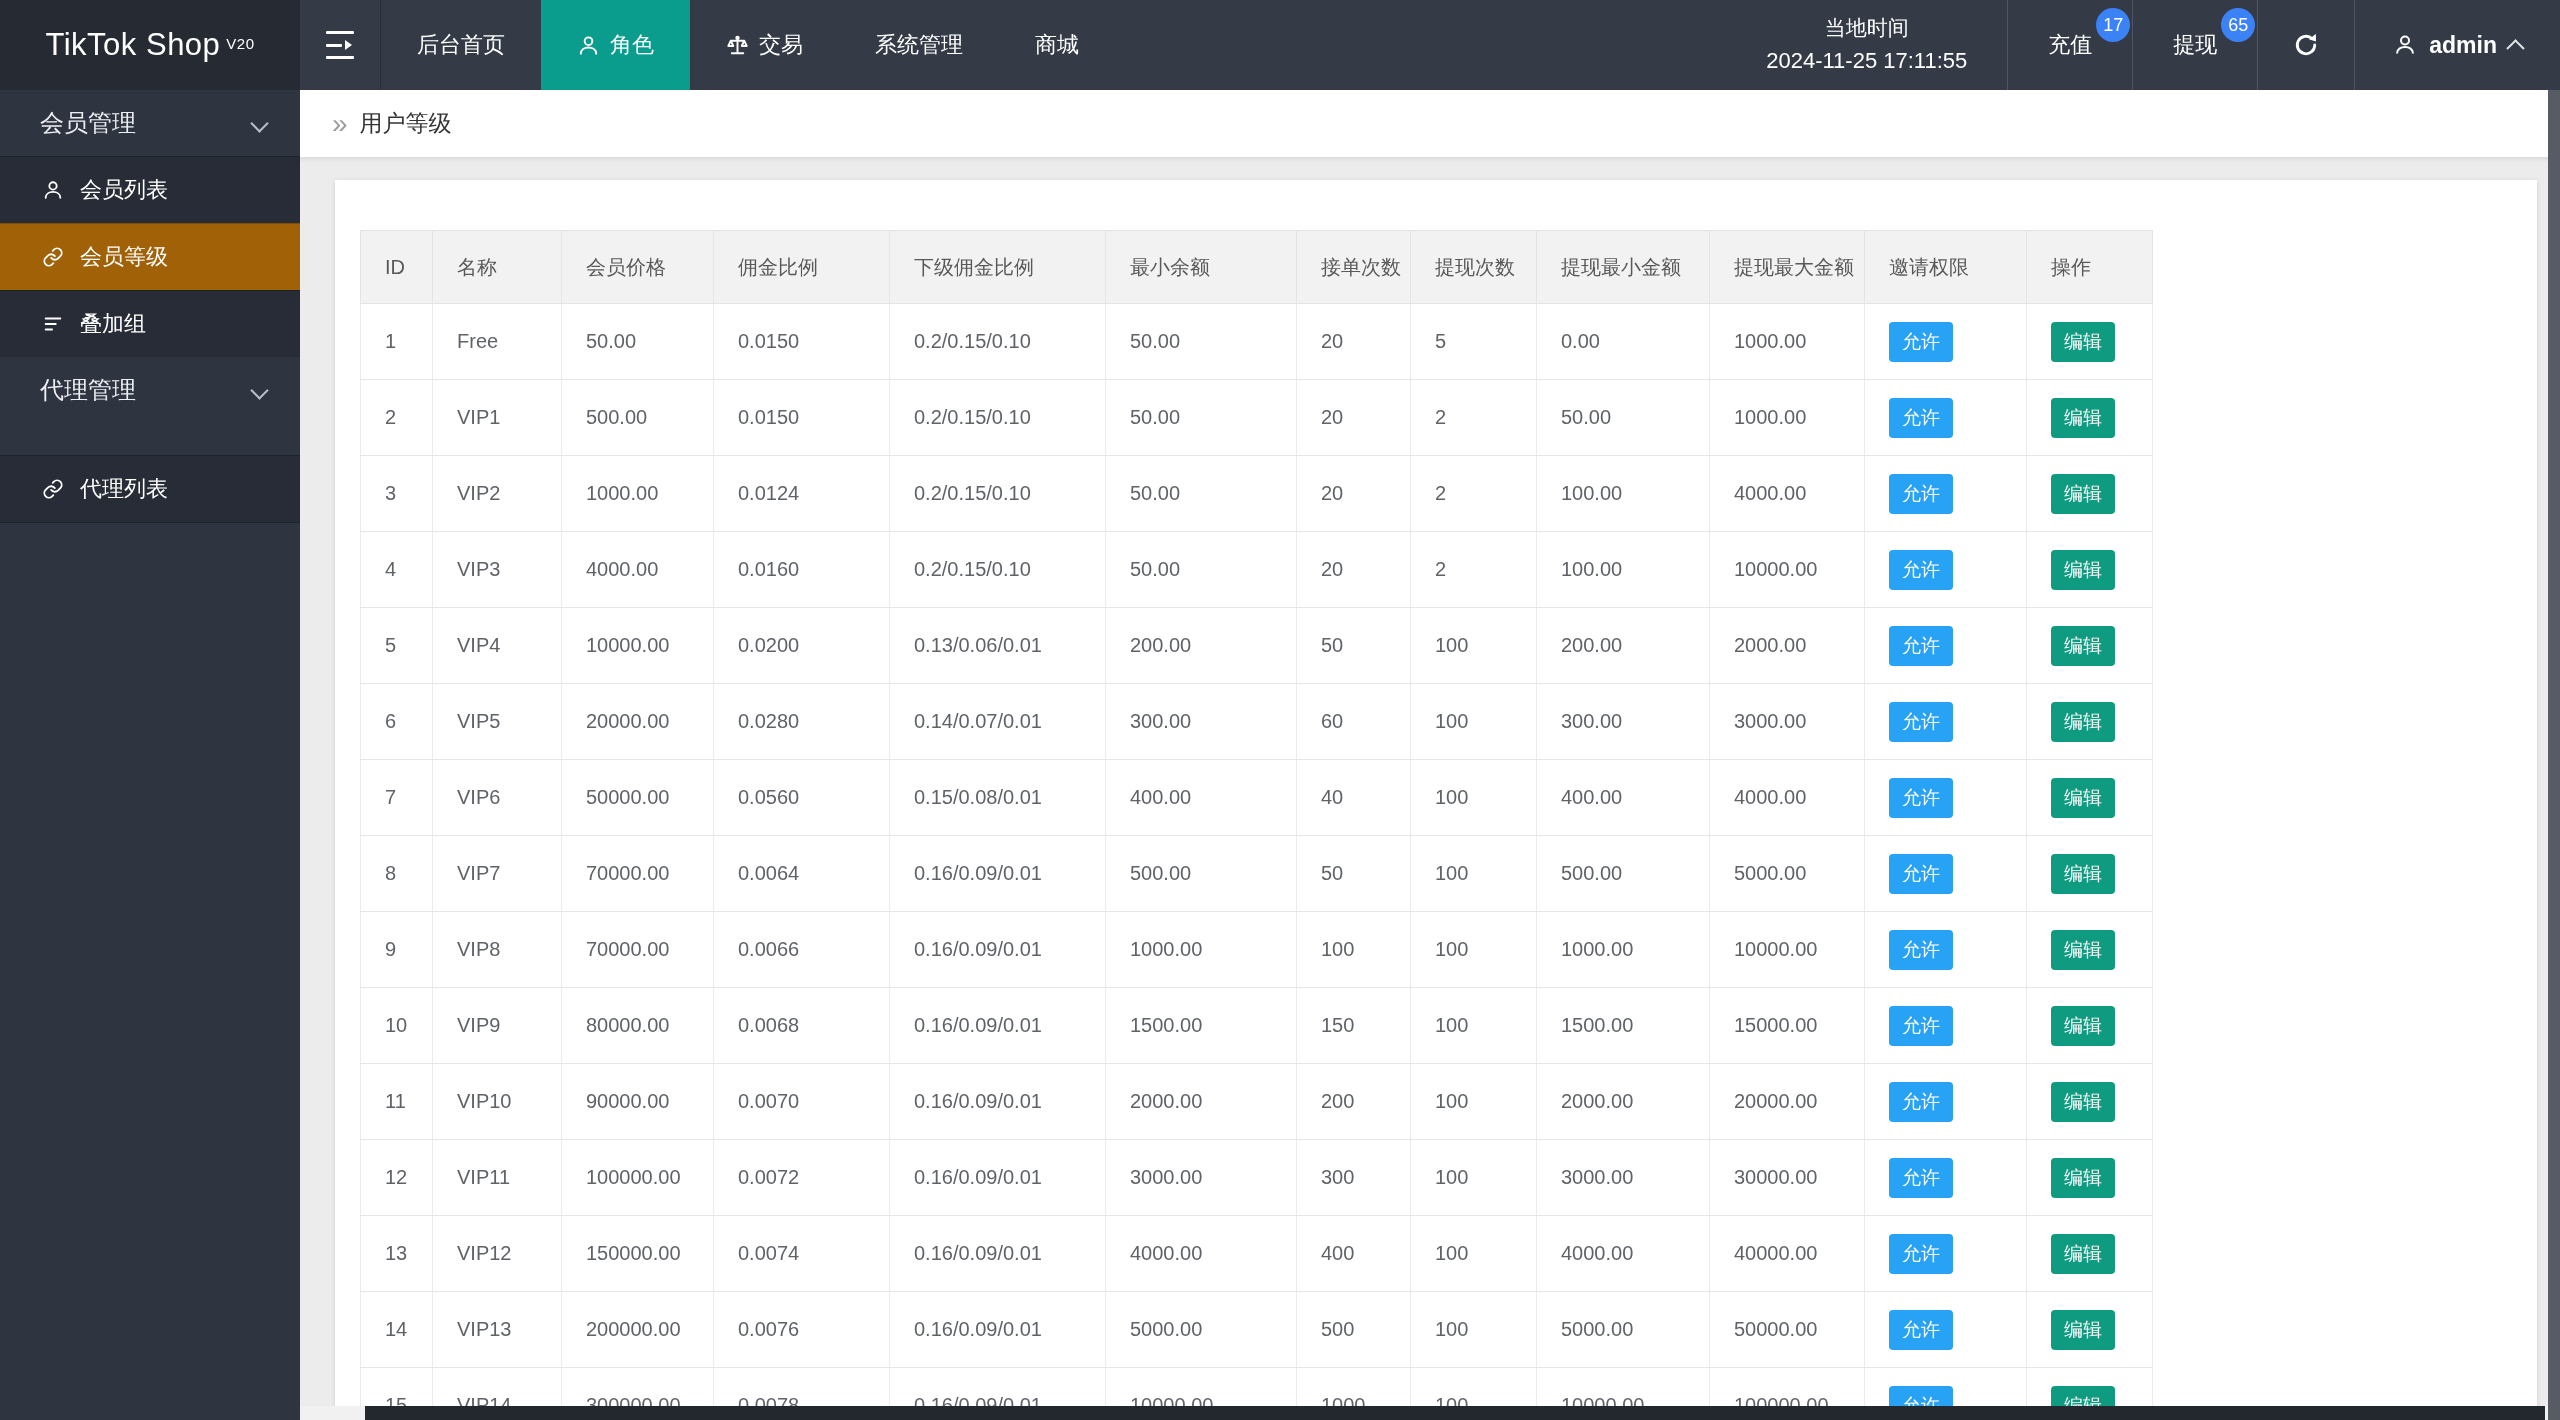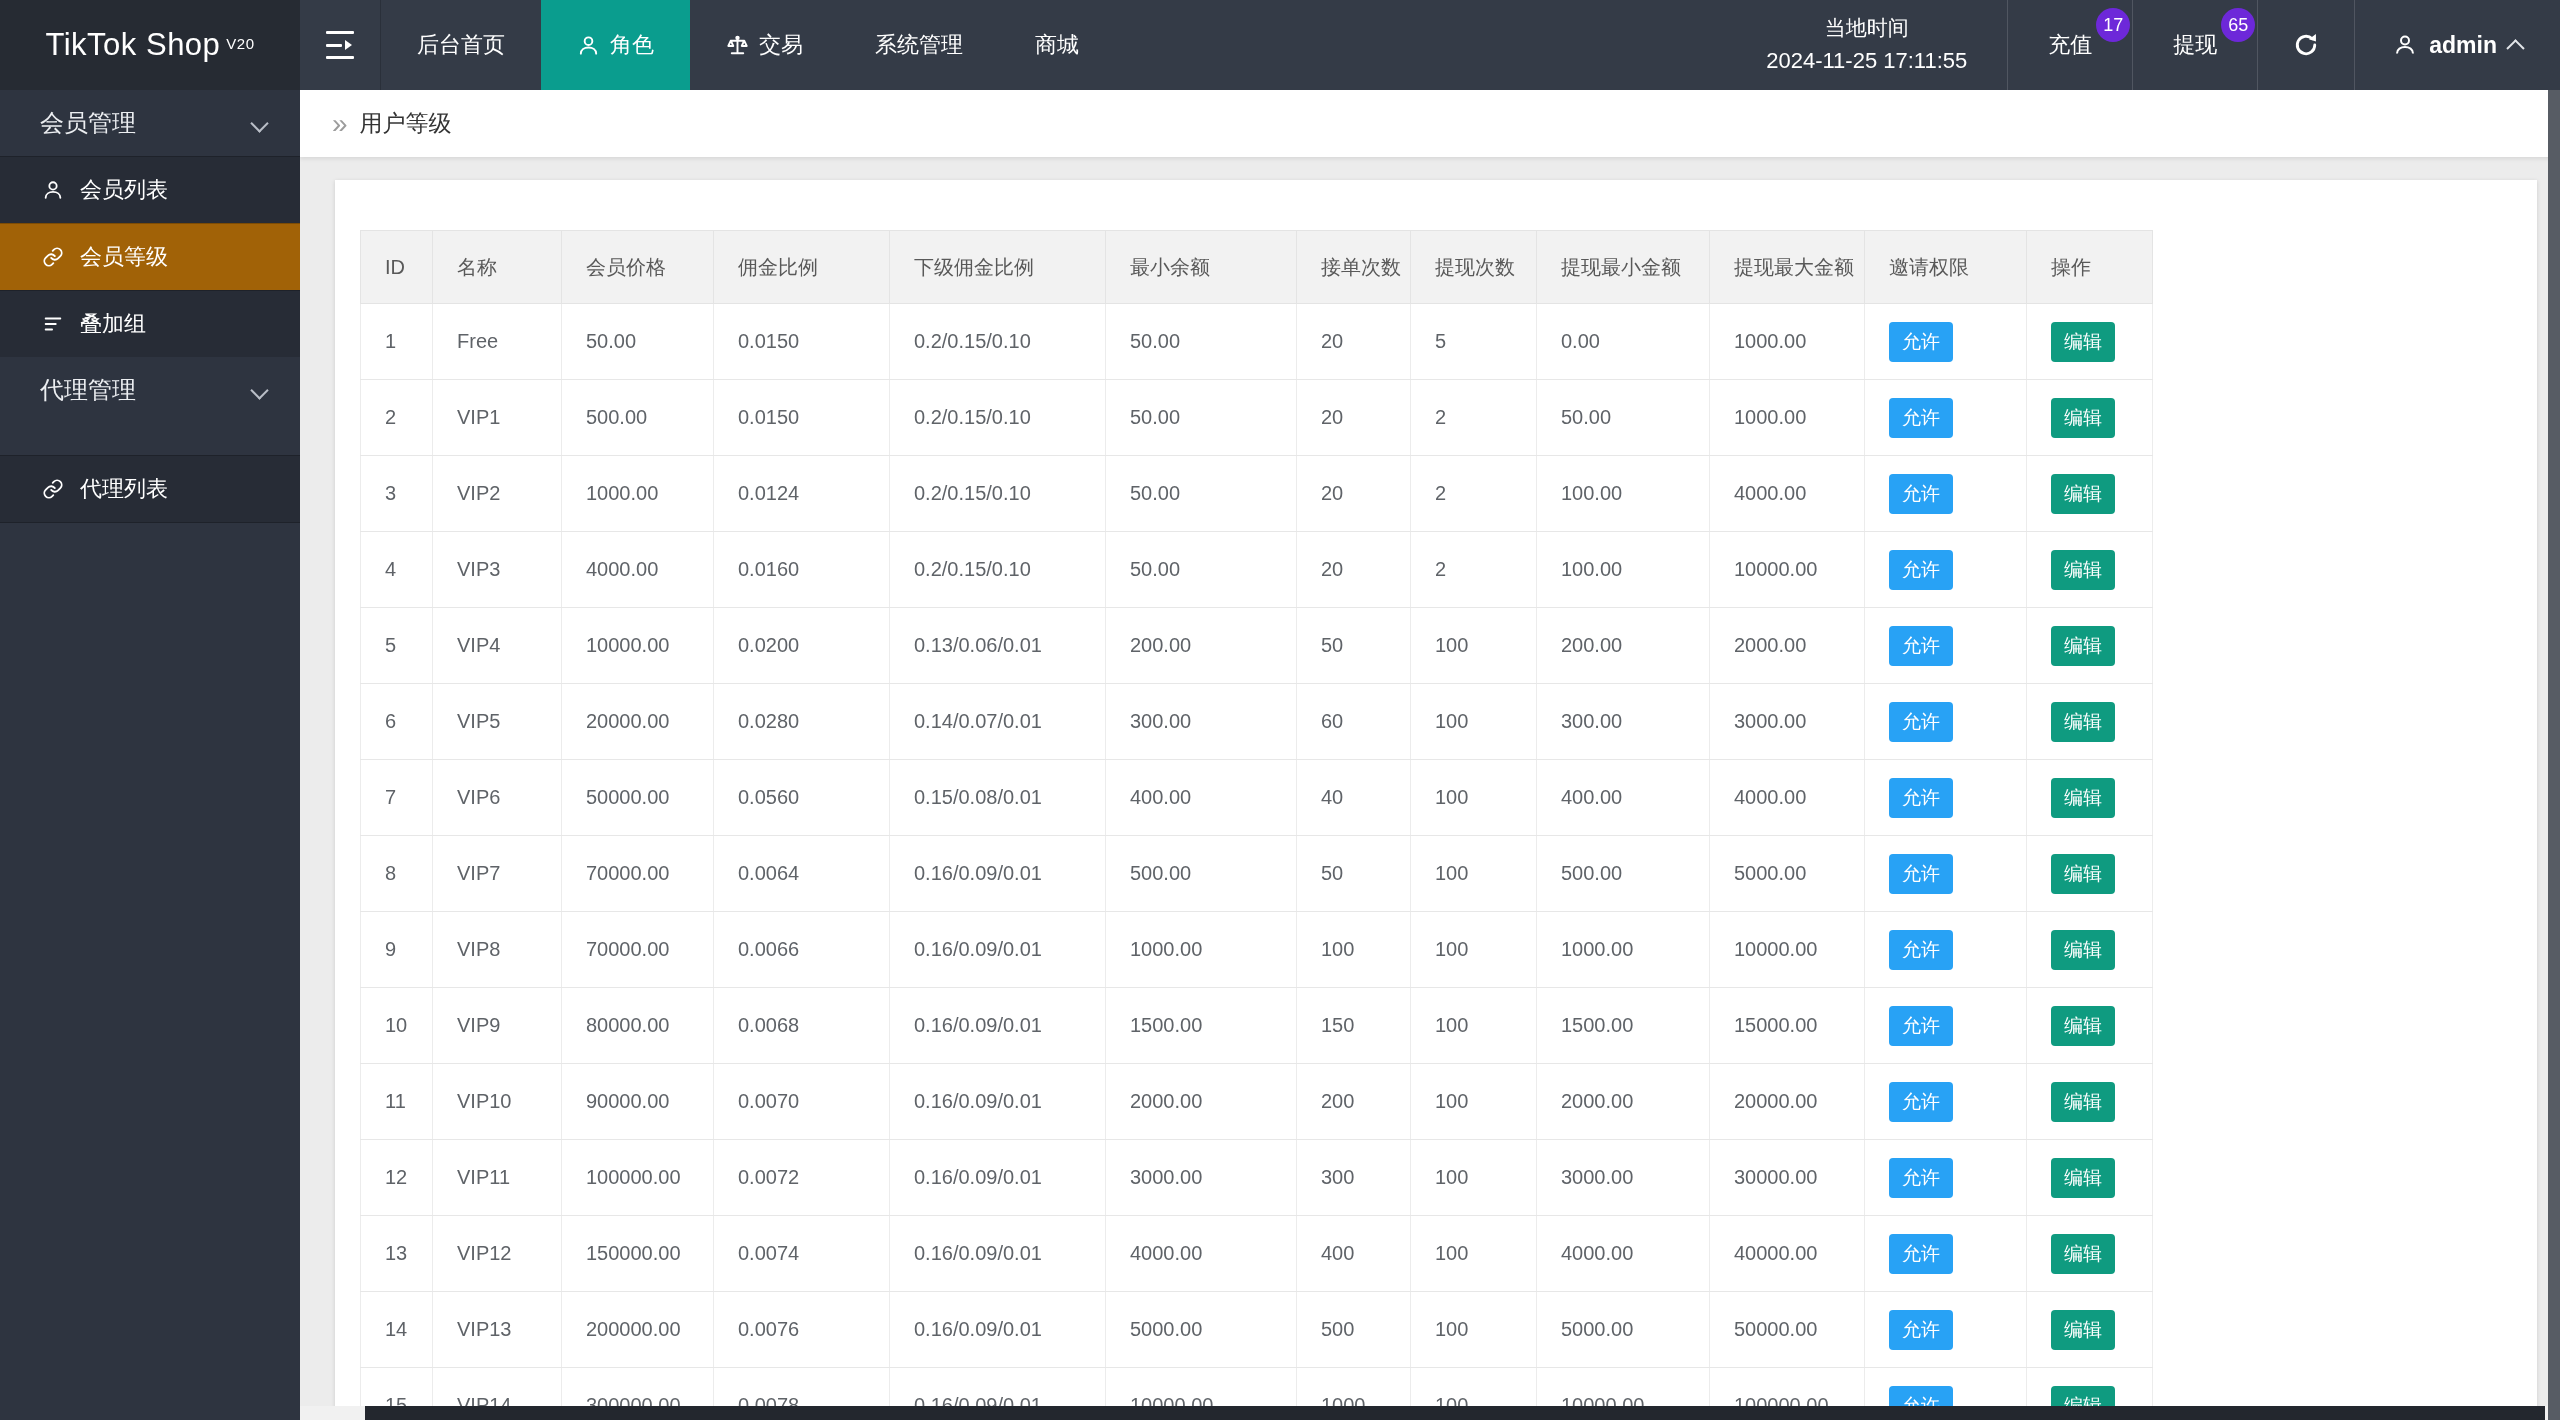--- a/index.html
+++ b/index.html
@@ -18,21 +18,21 @@
   .hb-mid .hb-bar{width:16px;}
   .hb-arrow{width:0;height:0;border-top:5px solid transparent;border-bottom:5px solid transparent;border-left:7px solid #fff;margin-left:3px;}
   .nav-item{display:flex;align-items:center;gap:10px;padding:0 36px;font-size:22px;cursor:pointer;}
   .nav-item.active{background:#0a9d8e;}
   .nav-item svg{display:block;}
   .tb-spacer{flex:1;}
   .time-block{display:flex;flex-direction:column;justify-content:center;align-items:center;padding:0 40px;border-right:1px solid rgba(255,255,255,.14);line-height:1.55;}
   .time-label{font-size:21px;}
   .time-value{font-size:22px;text-align:center;}
   .tb-badge-item{position:relative;display:flex;align-items:center;padding:0 40px;font-size:22px;border-right:1px solid rgba(255,255,255,.14);cursor:pointer;justify-content:center;}
-  .badge{position:absolute;top:8px;right:2px;min-width:34px;height:34px;padding:0 4px;box-sizing:border-box;background:#6d28d9;color:#fff;border-radius:17px;font-size:18px;display:flex;align-items:center;justify-content:center;z-index:2;margin-left:47px;}
+  .badge{position:absolute;top:8px;right:2px;min-width:34px;height:34px;padding:0 4px;box-sizing:border-box;background:#3b82f6;color:#fff;border-radius:17px;font-size:18px;display:flex;align-items:center;justify-content:center;z-index:2;margin-left:47px;}
   .refresh-item{display:flex;align-items:center;padding:0 34px;border-right:1px solid rgba(255,255,255,.14);cursor:pointer;}
   .admin-item{display:flex;align-items:center;gap:12px;padding:0 38px;cursor:pointer;}
   .admin-name{font-size:23px;font-weight:bold;}
   .chev{display:inline-block;width:11px;height:11px;border-right:2px solid #e3e6ea;border-bottom:2px solid #e3e6ea;}
   .chev.up{transform:rotate(-135deg) translate(-2px,-2px);}
   .chev.down{transform:rotate(45deg);}
   
   .sidebar{position:absolute;left:0;top:90px;bottom:0;width:300px;background:#2e3440;z-index:20;}
   .sb-group{height:66px;display:flex;align-items:center;padding:0 34px 0 40px;color:#eceef1;font-size:24px;cursor:pointer;}
   .sb-group .chev{margin-left:auto;border-color:#b9bec7;}

